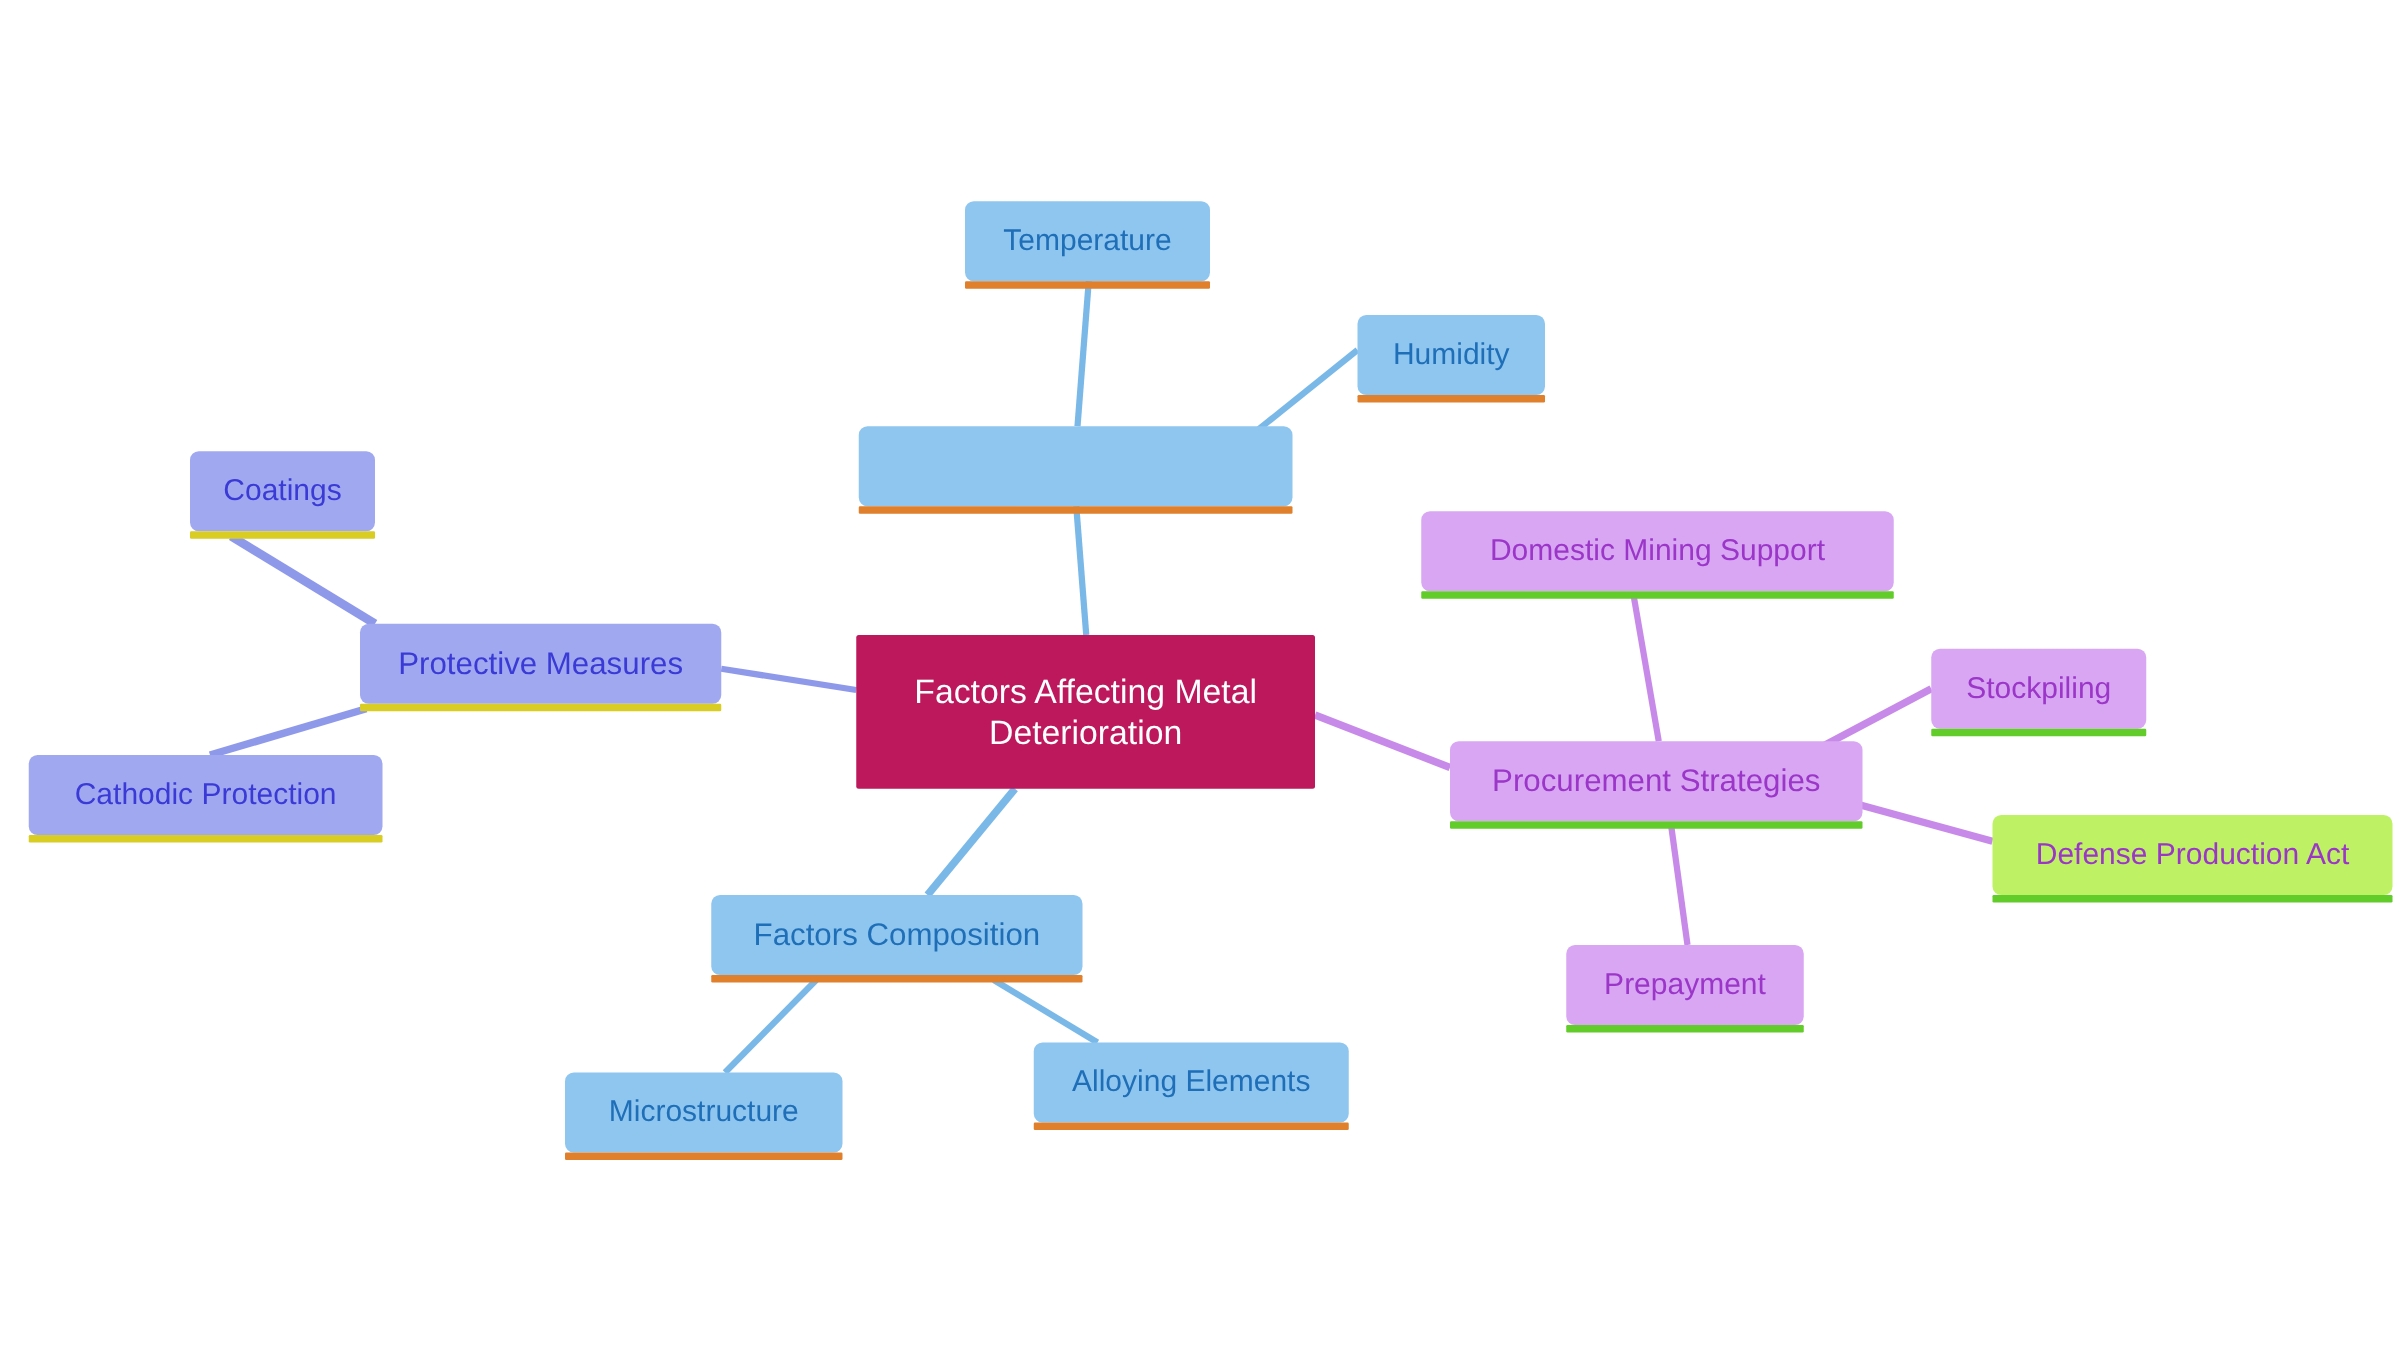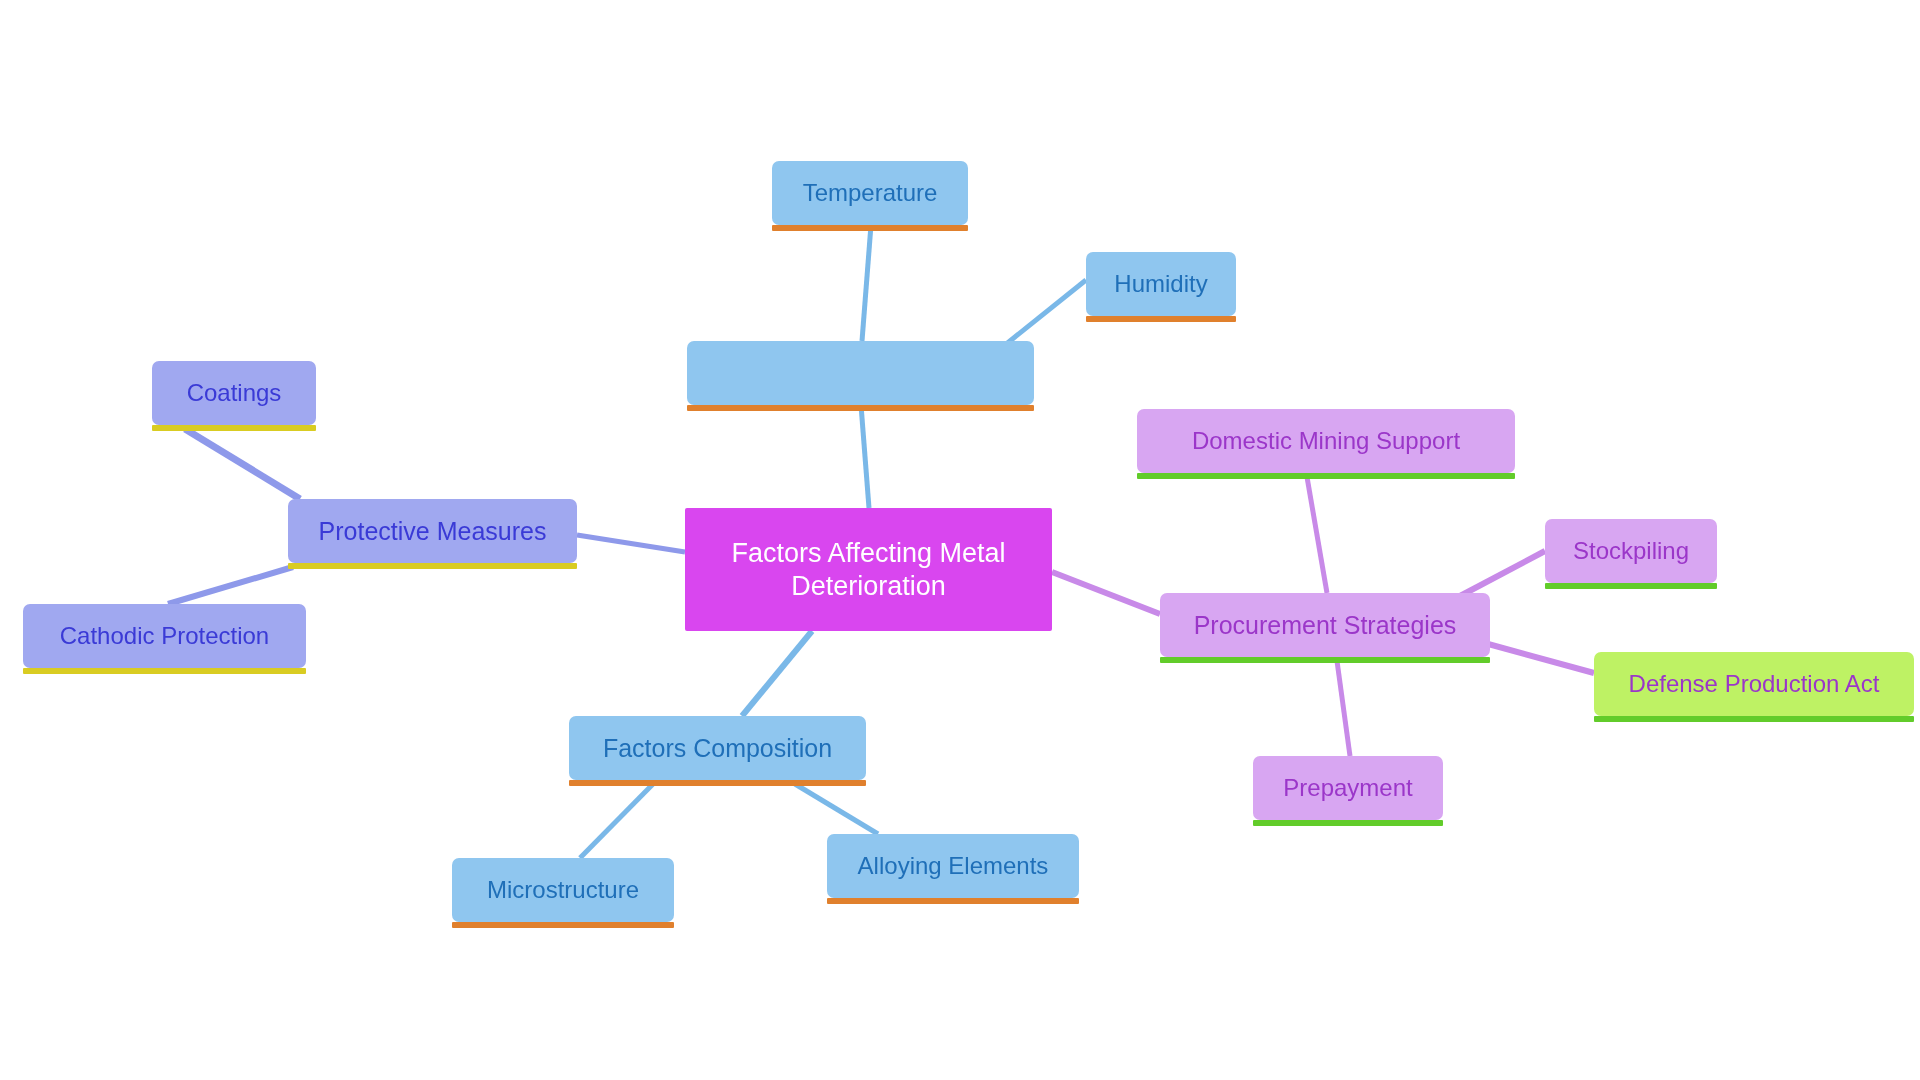--- a/index.html
+++ b/index.html
@@ -79,21 +79,21 @@
       <polygon points="301.82,496.01 186.82,426.01 183.18,431.99 298.18,501.99" fill="#8e99ea"></polygon>
       <polygon points="292.15,564.12 167.15,601.12 168.85,606.88 293.85,569.88" fill="#8e99ea"></polygon>
       <polygon points="1050.91,574.80 1158.91,616.80 1161.09,611.20 1053.09,569.20" fill="#c88ae8"></polygon>
       <polygon points="1329.46,592.58 1309.46,476.58 1304.54,477.42 1324.54,593.42" fill="#c88ae8"></polygon>
       <polygon points="1461.40,598.65 1546.40,553.65 1543.60,548.35 1458.60,593.35" fill="#c88ae8"></polygon>
       <polygon points="1469.21,641.89 1593.21,675.89 1594.79,670.11 1470.79,636.11" fill="#c88ae8"></polygon>
       <polygon points="1334.52,661.34 1347.52,756.34 1352.48,755.66 1339.48,660.66" fill="#c88ae8"></polygon>
     </svg>
   <div id="node-layer">
       <div class="node-wrap" style="left: 685px; top: 508px; width: 367px; height: 123px;">
-        <div class="node root" style="left: 0px; top: 0px; width: 367px; height: 123px; background: #d946ef; color: rgb(255, 255, 255);"><span>Factors Affecting Metal
+        <div class="node root" style="left: 0px; top: 0px; width: 367px; height: 123px; background: #be185d; color: rgb(255, 255, 255);"><span>Factors Affecting Metal
 Deterioration</span></div>
       </div>
       <div class="node-wrap" style="left: 687px; top: 341px; width: 347px; height: 64px;">
         <div class="node branch" style="left: 0px; top: 0px; width: 347px; height: 64px; background: rgb(143, 198, 239); color: rgb(31, 111, 184);"><div class="underline" style="background: rgb(224, 128, 45);"></div></div>
       </div>
       <div class="node-wrap" style="left: 772px; top: 161px; width: 196px; height: 64px;">
         <div class="node leaf" style="left: 0px; top: 0px; width: 196px; height: 64px; background: rgb(143, 198, 239); color: rgb(31, 111, 184);"><span>Temperature</span><div class="underline" style="background: rgb(224, 128, 45);"></div></div>
       </div>
       <div class="node-wrap" style="left: 1086px; top: 252px; width: 150px; height: 64px;">
         <div class="node leaf" style="left: 0px; top: 0px; width: 150px; height: 64px; background: rgb(143, 198, 239); color: rgb(31, 111, 184);"><span>Humidity</span><div class="underline" style="background: rgb(224, 128, 45);"></div></div>
@@ -104,21 +104,21 @@
       <div class="node-wrap" style="left: 452px; top: 858px; width: 222px; height: 64px;">
         <div class="node leaf" style="left: 0px; top: 0px; width: 222px; height: 64px; background: rgb(143, 198, 239); color: rgb(31, 111, 184);"><span>Microstructure</span><div class="underline" style="background: rgb(224, 128, 45);"></div></div>
       </div>
       <div class="node-wrap" style="left: 827px; top: 834px; width: 252px; height: 64px;">
         <div class="node leaf" style="left: 0px; top: 0px; width: 252px; height: 64px; background: rgb(143, 198, 239); color: rgb(31, 111, 184);"><span>Alloying Elements</span><div class="underline" style="background: rgb(224, 128, 45);"></div></div>
       </div>
       <div class="node-wrap" style="left: 288px; top: 499px; width: 289px; height: 64px;">
         <div class="node branch" style="left: 0px; top: 0px; width: 289px; height: 64px; background: rgb(160, 168, 240); color: rgb(58, 58, 214);"><span>Protective Measures</span><div class="underline" style="background: rgb(217, 204, 34);"></div></div>
       </div>
       <div class="node-wrap" style="left: 152px; top: 361px; width: 148px; height: 64px;">
-        <div class="node leaf" style="left: 0px; top: 0px; width: 164px; height: 64px; background: rgb(160, 168, 240); color: rgb(58, 58, 214);"><span>Coatings</span><div class="underline" style="background: rgb(217, 204, 34);"></div></div>
+        <div class="node leaf" style="left: 0px; top: 0px; width: 148px; height: 64px; background: rgb(160, 168, 240); color: rgb(58, 58, 214);"><span>Coatings</span><div class="underline" style="background: rgb(217, 204, 34);"></div></div>
       </div>
       <div class="node-wrap" style="left: 23px; top: 604px; width: 283px; height: 64px;">
         <div class="node leaf" style="left: 0px; top: 0px; width: 283px; height: 64px; background: rgb(160, 168, 240); color: rgb(58, 58, 214);"><span>Cathodic Protection</span><div class="underline" style="background: rgb(217, 204, 34);"></div></div>
       </div>
       <div class="node-wrap" style="left: 1160px; top: 593px; width: 330px; height: 64px;">
         <div class="node branch" style="left: 0px; top: 0px; width: 330px; height: 64px; background: rgb(216, 166, 242); color: rgb(155, 54, 201);"><span>Procurement Strategies</span><div class="underline" style="background: rgb(98, 204, 42);"></div></div>
       </div>
       <div class="node-wrap" style="left: 1137px; top: 409px; width: 341px; height: 64px;">
         <div class="node leaf" style="left: 0px; top: 0px; width: 378px; height: 64px; background: rgb(216, 166, 242); color: rgb(155, 54, 201);"><span>Domestic Mining Support</span><div class="underline" style="background: rgb(98, 204, 42);"></div></div>
       </div>

